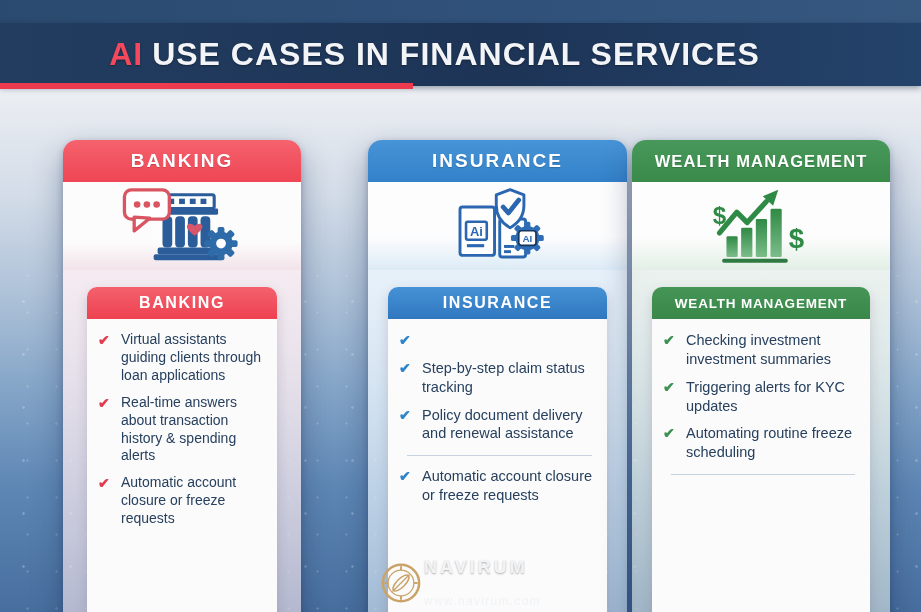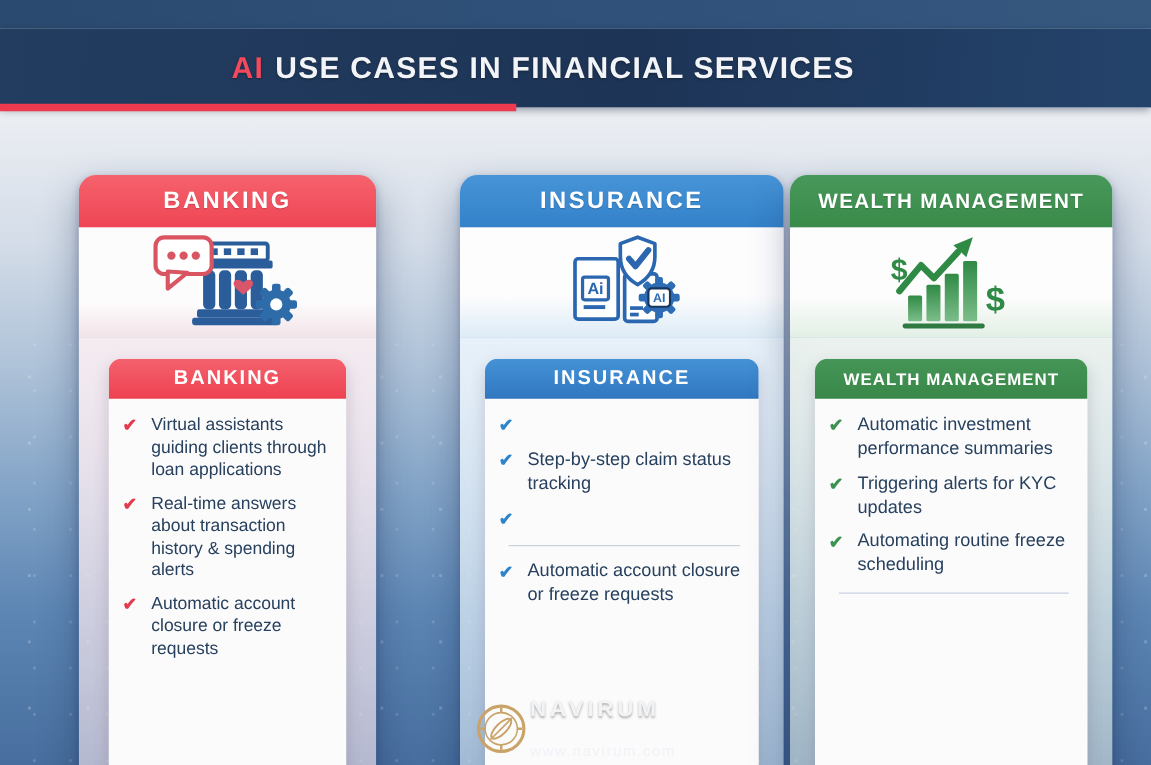--- a/index.html
+++ b/index.html
@@ -11,21 +11,21 @@
       radial-gradient(circle, rgba(255,255,255,.5) 1px, transparent 1.6px),
       radial-gradient(circle, rgba(255,255,255,.35) 1px, transparent 1.4px);
     background-size:47px 53px, 29px 37px; background-position:0 0, 13px 19px; }
 
   
   .top-strip { position:absolute; top:0; left:0; right:0; height:23px;
     background:linear-gradient(90deg,#2b4a6f,#30517a 55%,#36587f); }
   .header-bar { position:absolute; top:23px; left:0; right:0; height:63px;
     background:linear-gradient(92deg,#223d60,#1d3456 55%,#24436b);
     display:flex; align-items:center; justify-content:center; box-shadow:0 2px 6px rgba(10,25,50,.4); }
-  .title { font-size:24px; font-weight:bold; letter-spacing:1px; color:#f2f4f7;
+  .title { font-size:32px; font-weight:bold; letter-spacing:1px; color:#f2f4f7;
     transform:translateX(-26px); white-space:nowrap; text-shadow:0 1px 2px rgba(0,0,0,.35); }
   .title .accent { color:#f4495c; margin-right:9px; }
   .underline { position:absolute; top:83px; left:0; width:413px; height:6px; background:#ee3a4e; z-index:3; }
 
   
   .card { position:absolute; top:140px; height:498px; border-radius:14px;
     box-shadow:0 14px 30px rgba(25,45,85,.38), 0 2px 6px rgba(25,45,85,.25);
     display:flex; flex-direction:column; overflow:hidden; }
   .card.banking   { left:63px;  width:238px; }
   .card.insurance { left:322px; width:259px;margin-left:46px; }
@@ -181,20 +181,21 @@
       <ul class="list">
         <li>
             <span class="check">✔</span>
           </li>
         <li>
             <span class="check">✔</span>
             <span>Step-by-step claim status tracking</span>
           </li>
         <li>
             <span class="check">✔</span>
+            <span>Policy document delivery and renewal assistance</span>
           </li>
         <div class="divider"></div>
         <li>
             <span class="check">✔</span>
             <span>Automatic account closure or freeze requests</span>
           </li>
       </ul>
     </div>
   </div>
 </section>
@@ -223,21 +224,21 @@
     </svg>
   </div>
   <div class="card-body">
     <div class="inner-card">
       <div class="inner-header">
         <span>WEALTH MANAGEMENT</span>
       </div>
       <ul class="list">
         <li>
             <span class="check">✔</span>
-            <span>Automatic investment performance summaries</span>
+            <span>Checking investment investment summaries</span>
           </li>
         <li>
             <span class="check">✔</span>
             <span>Triggering alerts for KYC updates</span>
           </li>
         <li>
             <span class="check">✔</span>
             <span>Automating routine freeze scheduling</span>
           </li>
         <div class="divider"></div>

